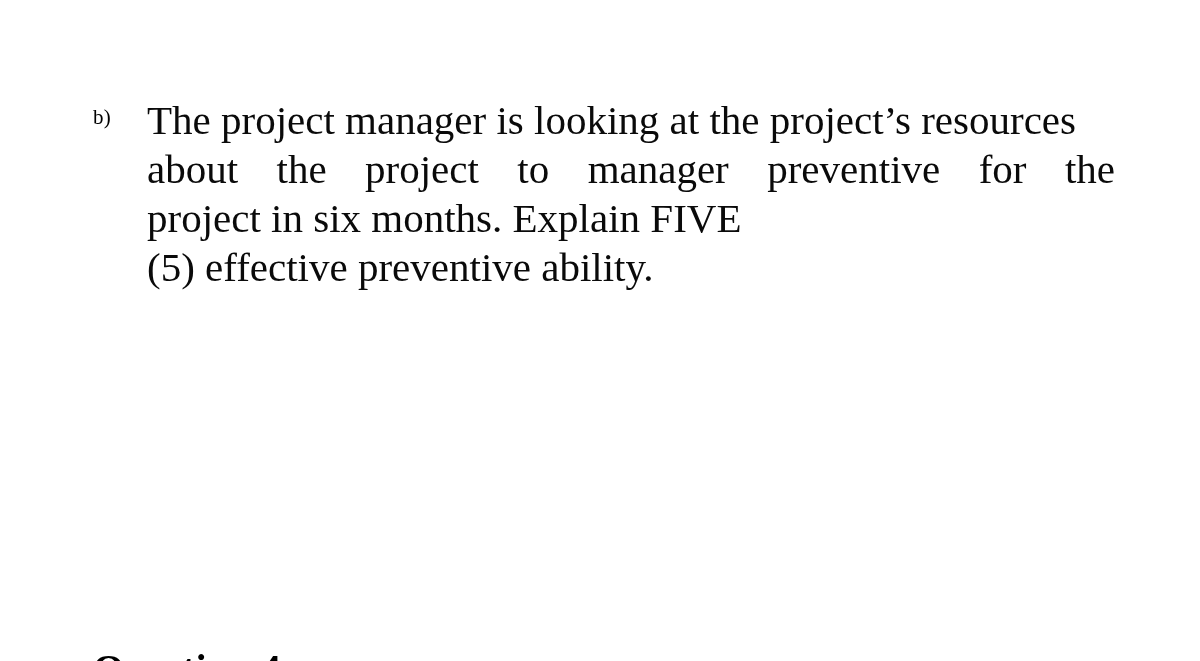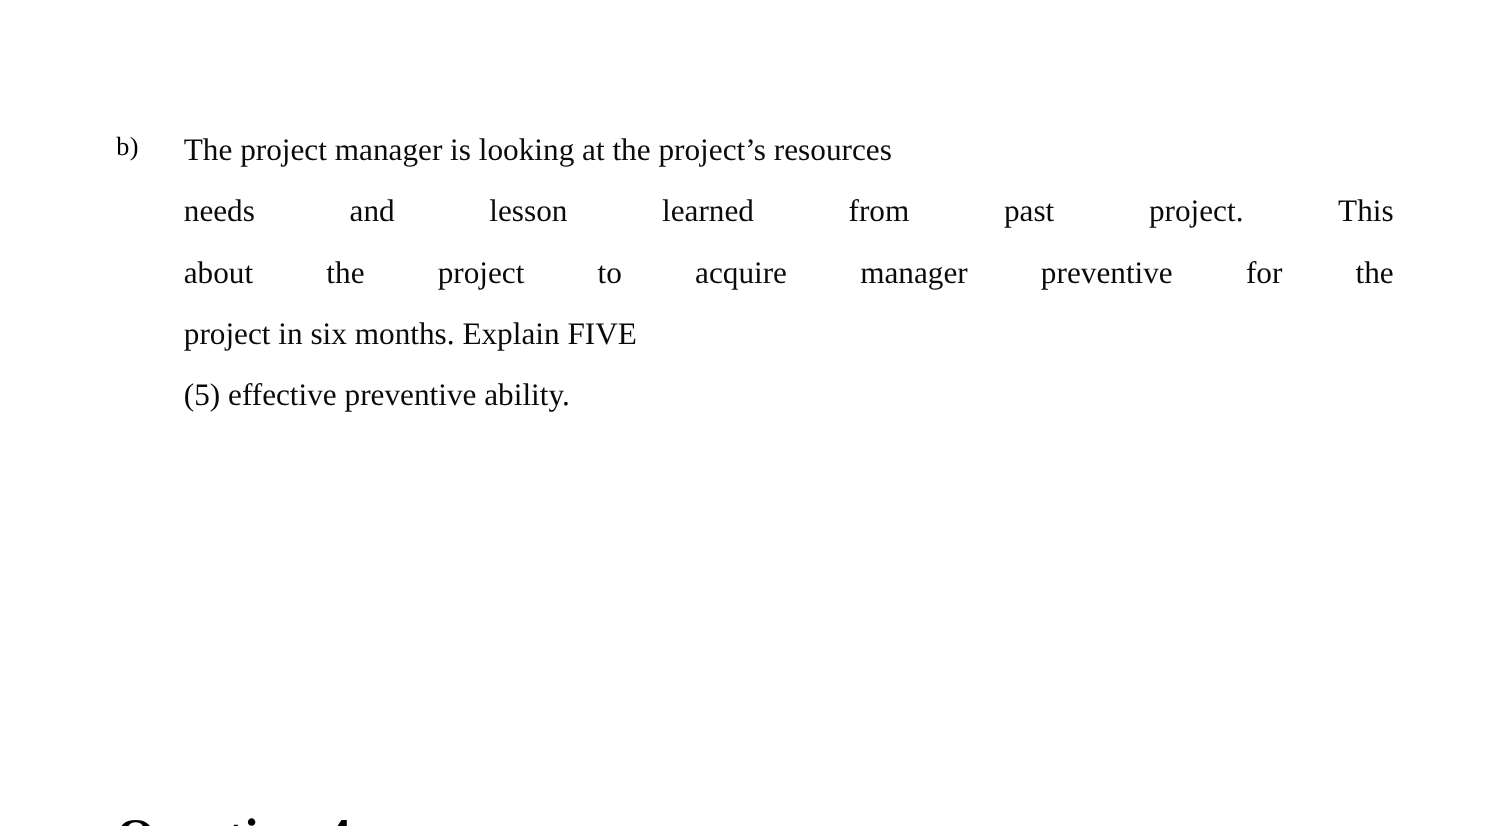--- a/index.html
+++ b/index.html
@@ -42,21 +42,21 @@
   }
 
   .lines {
     position: absolute;
     left: 54px;
     top: 0px;
     width: 968px;
   }
 
   .ln {
-    font-size: 25px;
+    font-size: 41px;
     line-height: 49px;
     height: 49px;
     white-space: nowrap;
     color: #0a0a0a;
   }
 
   
   .ln.just {
     display: flex;
     justify-content: space-between;
@@ -88,38 +88,27 @@
 <div id="page">
 
   <div class="qblock">
 
     <div class="marker">b)</div>
 
     <div class="lines">
 
       <div class="ln first">The project manager is looking at the project’s resources</div>
 
-      <div class="ln just">
-        <span>needs</span>
-        <span>and</span>
-        <span>lesson</span>
-        <span>learned</span>
-        <span>from</span>
-        <span>past</span>
-        <span>project.</span>
-        <span>This</span>
-      </div>
 
 
       <div class="ln just">
         <span>about</span>
         <span>the</span>
         <span>project</span>
         <span>to</span>
-        <span>acquire</span>
         <span>manager</span>
         <span>preventive</span>
         <span>for</span>
         <span>the</span>
       </div>
 
       <div class="ln">
         <span>project in six months. Explain </span><span class="bold">FIVE</span>
       </div>
 

